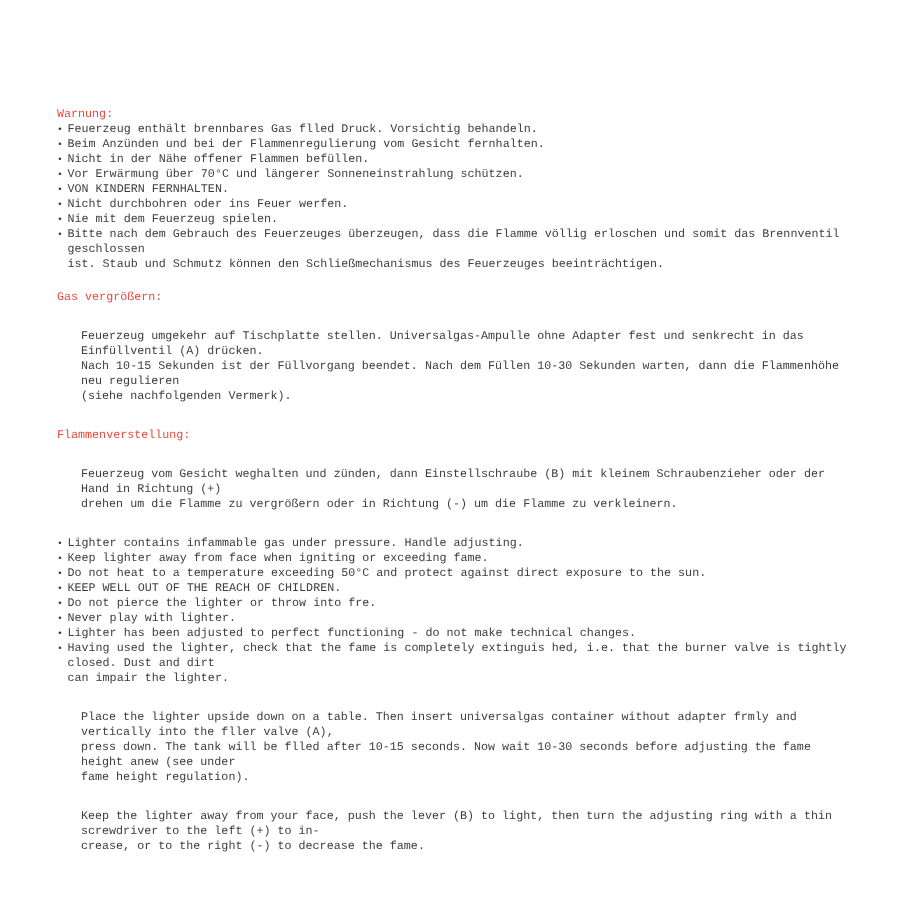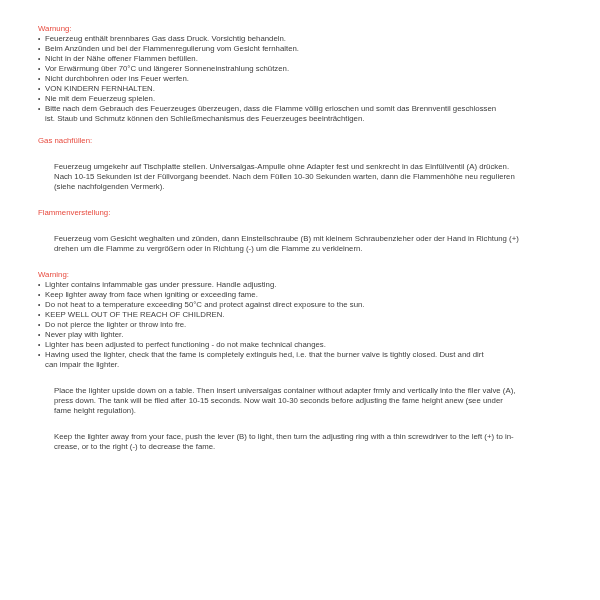--- a/index.html
+++ b/index.html
@@ -3,25 +3,26 @@
 <meta charset="utf-8">
 <style>
   html, body { margin: 0; padding: 0; background: #ffffff; }
   body {
     width: 600px; height: 600px; overflow: hidden;
     font-family: "Liberation Sans", sans-serif;
   }
   .page {
     box-sizing: border-box;
     width: 600px; height: 600px;
-    padding: 24px 24px 0 38px;
+    padding: 72px 24px 0 38px;
     font-size: 7.8px;
     line-height: 10px;
     color: var(--ink, #3d3d3d);
     background: #ffffff;
+    font-family: Liberation Mono, monospace;
   }
   .sec { margin: 0; }
   .sec + .sec { margin-top: 12px; }
   .hd {
     margin: 0;
     font-size: inherit;
     font-weight: normal;
     color: var(--red, #e74a3e);
   }
   .para {
@@ -39,68 +40,67 @@
 </style>
 </head>
 <body>
 
 <div class="page">
 
   <div class="sec">
     <h2 class="hd">Warnung:</h2>
     <div class="li">
         <span class="b">•</span>
-        <span class="t">Feuerzeug enthält brennbares Gas dass Druck. Vorsichtig behandeln.</span>
+        <span class="t">Feuerzeug enthält brennbares Gas flled Druck. Vorsichtig behandeln.</span>
       </div>
     <div class="li">
         <span class="b">•</span>
         <span class="t">Beim Anzünden und bei der Flammenregulierung vom Gesicht fernhalten.</span>
       </div>
     <div class="li">
         <span class="b">•</span>
         <span class="t">Nicht in der Nähe offener Flammen befüllen.</span>
       </div>
     <div class="li">
         <span class="b">•</span>
         <span class="t">Vor Erwärmung über 70°C und längerer Sonneneinstrahlung schützen.</span>
       </div>
     <div class="li">
         <span class="b">•</span>
-        <span class="t">Nicht durchbohren oder ins Feuer werfen.</span>
+        <span class="t">VON KINDERN FERNHALTEN.</span>
       </div>
     <div class="li">
         <span class="b">•</span>
-        <span class="t">VON KINDERN FERNHALTEN.</span>
+        <span class="t">Nicht durchbohren oder ins Feuer werfen.</span>
       </div>
     <div class="li">
         <span class="b">•</span>
         <span class="t">Nie mit dem Feuerzeug spielen.</span>
       </div>
     <div class="li">
         <span class="b">•</span>
         <span class="t">Bitte nach dem Gebrauch des Feuerzeuges überzeugen, dass die Flamme völlig erloschen und somit das Brennventil geschlossen
 ist. Staub und Schmutz können den Schließmechanismus des Feuerzeuges beeinträchtigen.</span>
       </div>
   </div>
 
   <div class="sec">
-    <h2 class="hd">Gas nachfüllen:</h2>
+    <h2 class="hd">Gas vergrößern:</h2>
     <p class="para">Feuerzeug umgekehr auf Tischplatte stellen. Universalgas-Ampulle ohne Adapter fest und senkrecht in das Einfüllventil (A) drücken.
 Nach 10-15 Sekunden ist der Füllvorgang beendet. Nach dem Füllen 10-30 Sekunden warten, dann die Flammenhöhe neu regulieren
 (siehe nachfolgenden Vermerk).</p>
   </div>
 
   <div class="sec">
     <h2 class="hd">Flammenverstellung:</h2>
     <p class="para">Feuerzeug vom Gesicht weghalten und zünden, dann Einstellschraube (B) mit kleinem Schraubenzieher oder der Hand in Richtung (+)
 drehen um die Flamme zu vergrößern oder in Richtung (-) um die Flamme zu verkleinern.</p>
   </div>
 
   <div class="sec">
-    <h2 class="hd">Warning:</h2>
     <div class="li">
         <span class="b">•</span>
         <span class="t">Lighter contains infammable gas under pressure. Handle adjusting.</span>
       </div>
     <div class="li">
         <span class="b">•</span>
         <span class="t">Keep lighter away from face when igniting or exceeding fame.</span>
       </div>
     <div class="li">
         <span class="b">•</span>

